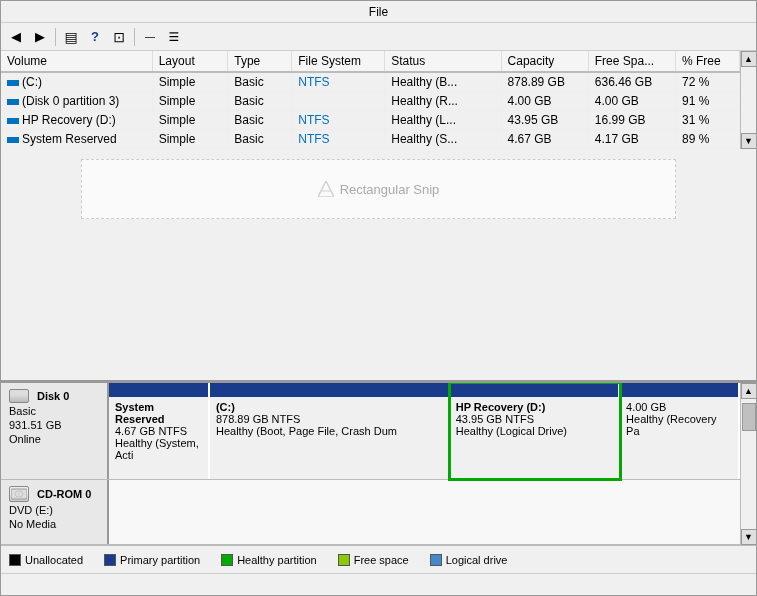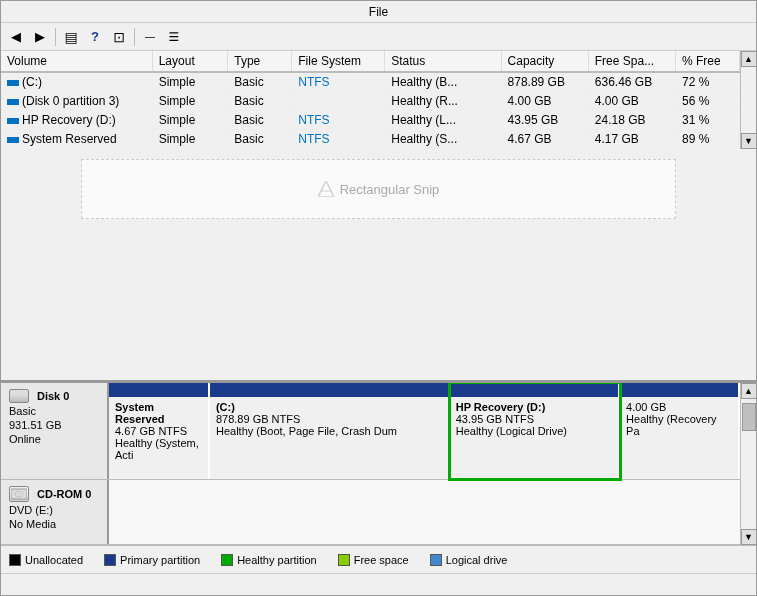--- a/index.html
+++ b/index.html
@@ -336,32 +336,32 @@
                 <tr>
     <td>
       <span class="row-icon icon-disk0p3"></span>(Disk 0 partition 3)
     </td>
     <td>Simple</td>
     <td>Basic</td>
     <td></td>
     <td>Healthy (R...</td>
     <td>4.00 GB</td>
     <td>4.00 GB</td>
-    <td>56 %</td>
+    <td>91 %</td>
   </tr>
                 <tr>
     <td>
       <span class="row-icon icon-hp"></span>HP Recovery (D:)
     </td>
     <td>Simple</td>
     <td>Basic</td>
     <td style="color:#0070c0;">NTFS</td>
     <td>Healthy (L...</td>
     <td>43.95 GB</td>
-    <td>24.18 GB</td>
+    <td>16.99 GB</td>
     <td>31 %</td>
   </tr>
                 <tr>
     <td>
       <span class="row-icon icon-sysres"></span>System Reserved
     </td>
     <td>Simple</td>
     <td>Basic</td>
     <td style="color:#0070c0;">NTFS</td>
     <td>Healthy (S...</td>

